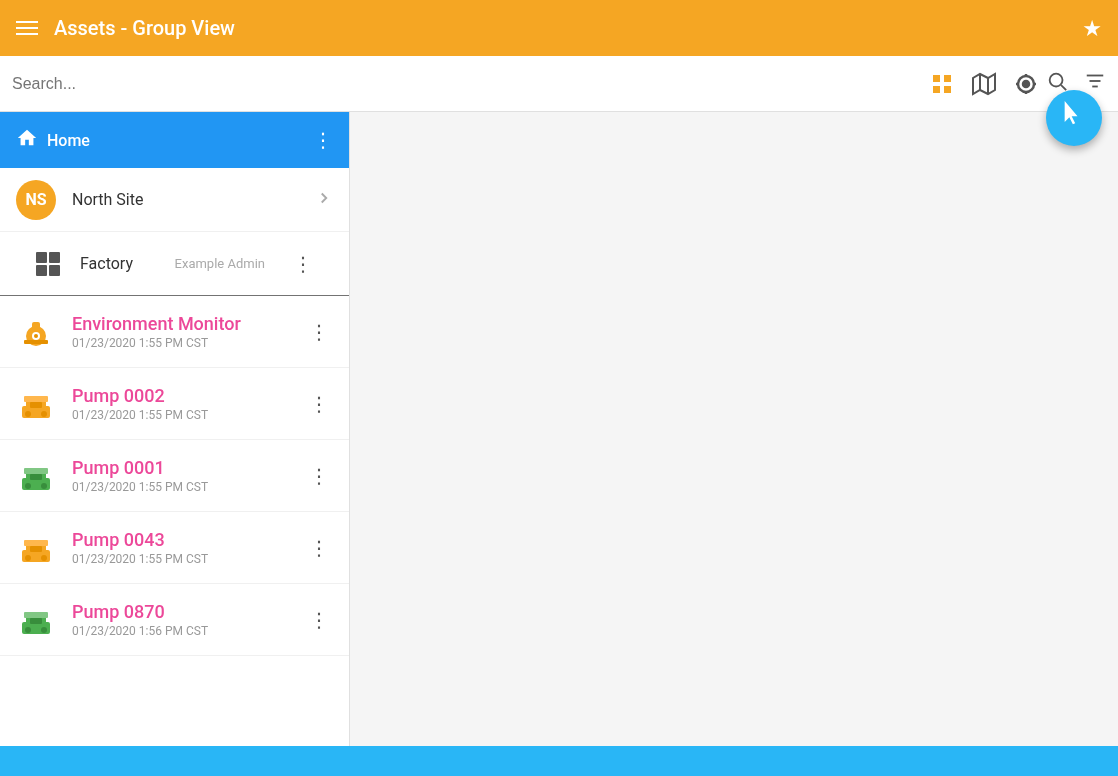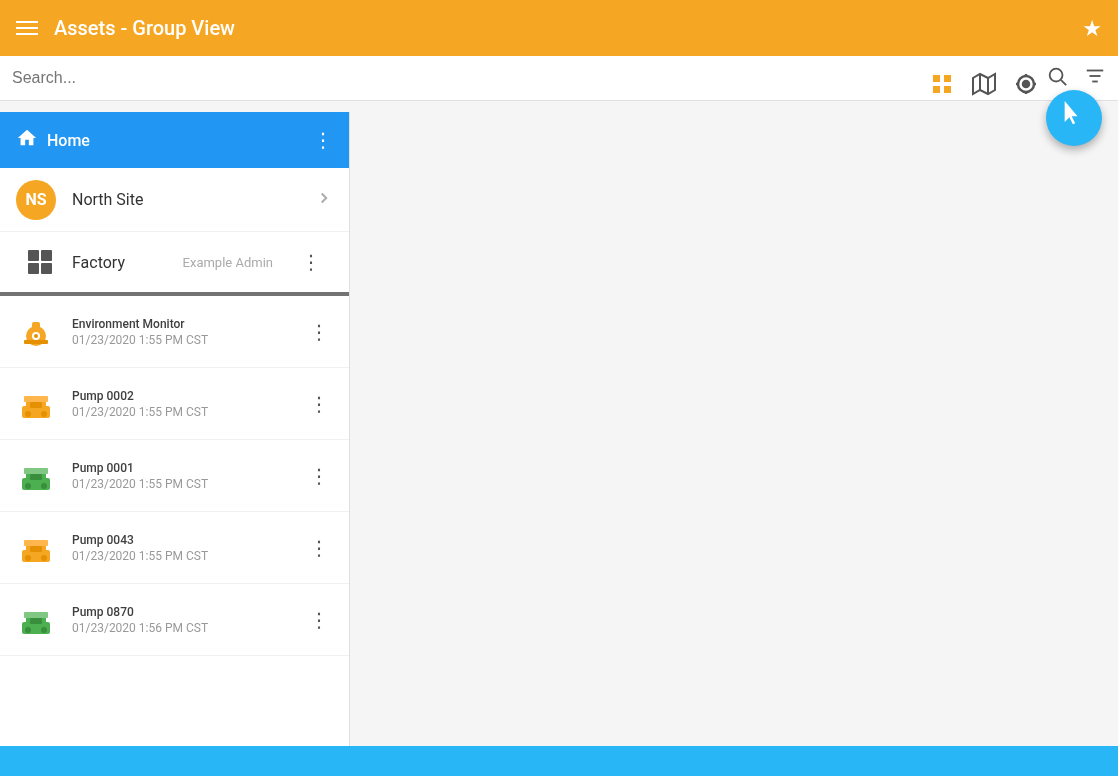--- a/index.html
+++ b/index.html
@@ -16,21 +16,21 @@
     }
     .top-bar-left { display: flex; align-items: center; gap: 16px; }
     .top-bar-title { color: #fff; font-size: 20px; font-weight: 500; }
     .star-icon { color: #fff; font-size: 22px; cursor: pointer; }
     .hamburger { display: flex; flex-direction: column; gap: 4px; cursor: pointer; }
     .hamburger span { width: 22px; height: 2px; background: #fff; display: block; }
 
     
     .search-bar {
       background: #fff;
-      height: 45px;
+      height: 56px;
       display: flex;
       align-items: center;
       padding: 0 12px;
       gap: 12px;
       border-bottom: 1px solid #e0e0e0;
     }
     .search-input {
       flex: 1;
       border: none;
       outline: none;
@@ -116,23 +116,23 @@
       flex-shrink: 0;
     }
     .north-site-label { flex: 1; font-size: 16px; color: #333; }
     .chevron-right { color: #aaa; font-size: 18px; }
 
     
     .factory-row {
       height: 64px;
       display: flex;
       align-items: center;
-      padding: 0 24px;
+      padding: 0 32px;
       gap: 16px;
-      border-bottom: 4px solid #737373;
+      border-bottom: 1px solid #737373;
     }
     .factory-icon {
       width: 32px;
       height: 32px;
       display: flex;
       align-items: center;
       justify-content: center;
       flex-shrink: 0;
     }
     .factory-label { font-size: 16px; color: #333; flex: 1; }
@@ -150,21 +150,21 @@
     }
     .asset-icon {
       width: 40px;
       height: 40px;
       display: flex;
       align-items: center;
       justify-content: center;
       flex-shrink: 0;
     }
     .asset-info { flex: 1; }
-    .asset-name { font-size: 12px; color: #404040; font-weight: 500; }
+    .asset-name { font-size: 18px; color: #ec4899; font-weight: 500; }
     .asset-date { font-size: 12px; color: #999; margin-top: 2px; }
 
     
     .bottom-bar {
       position: absolute;
       bottom: 0;
       left: 0;
       right: 0;
       height: 30px;
       background: #29B6F6;

